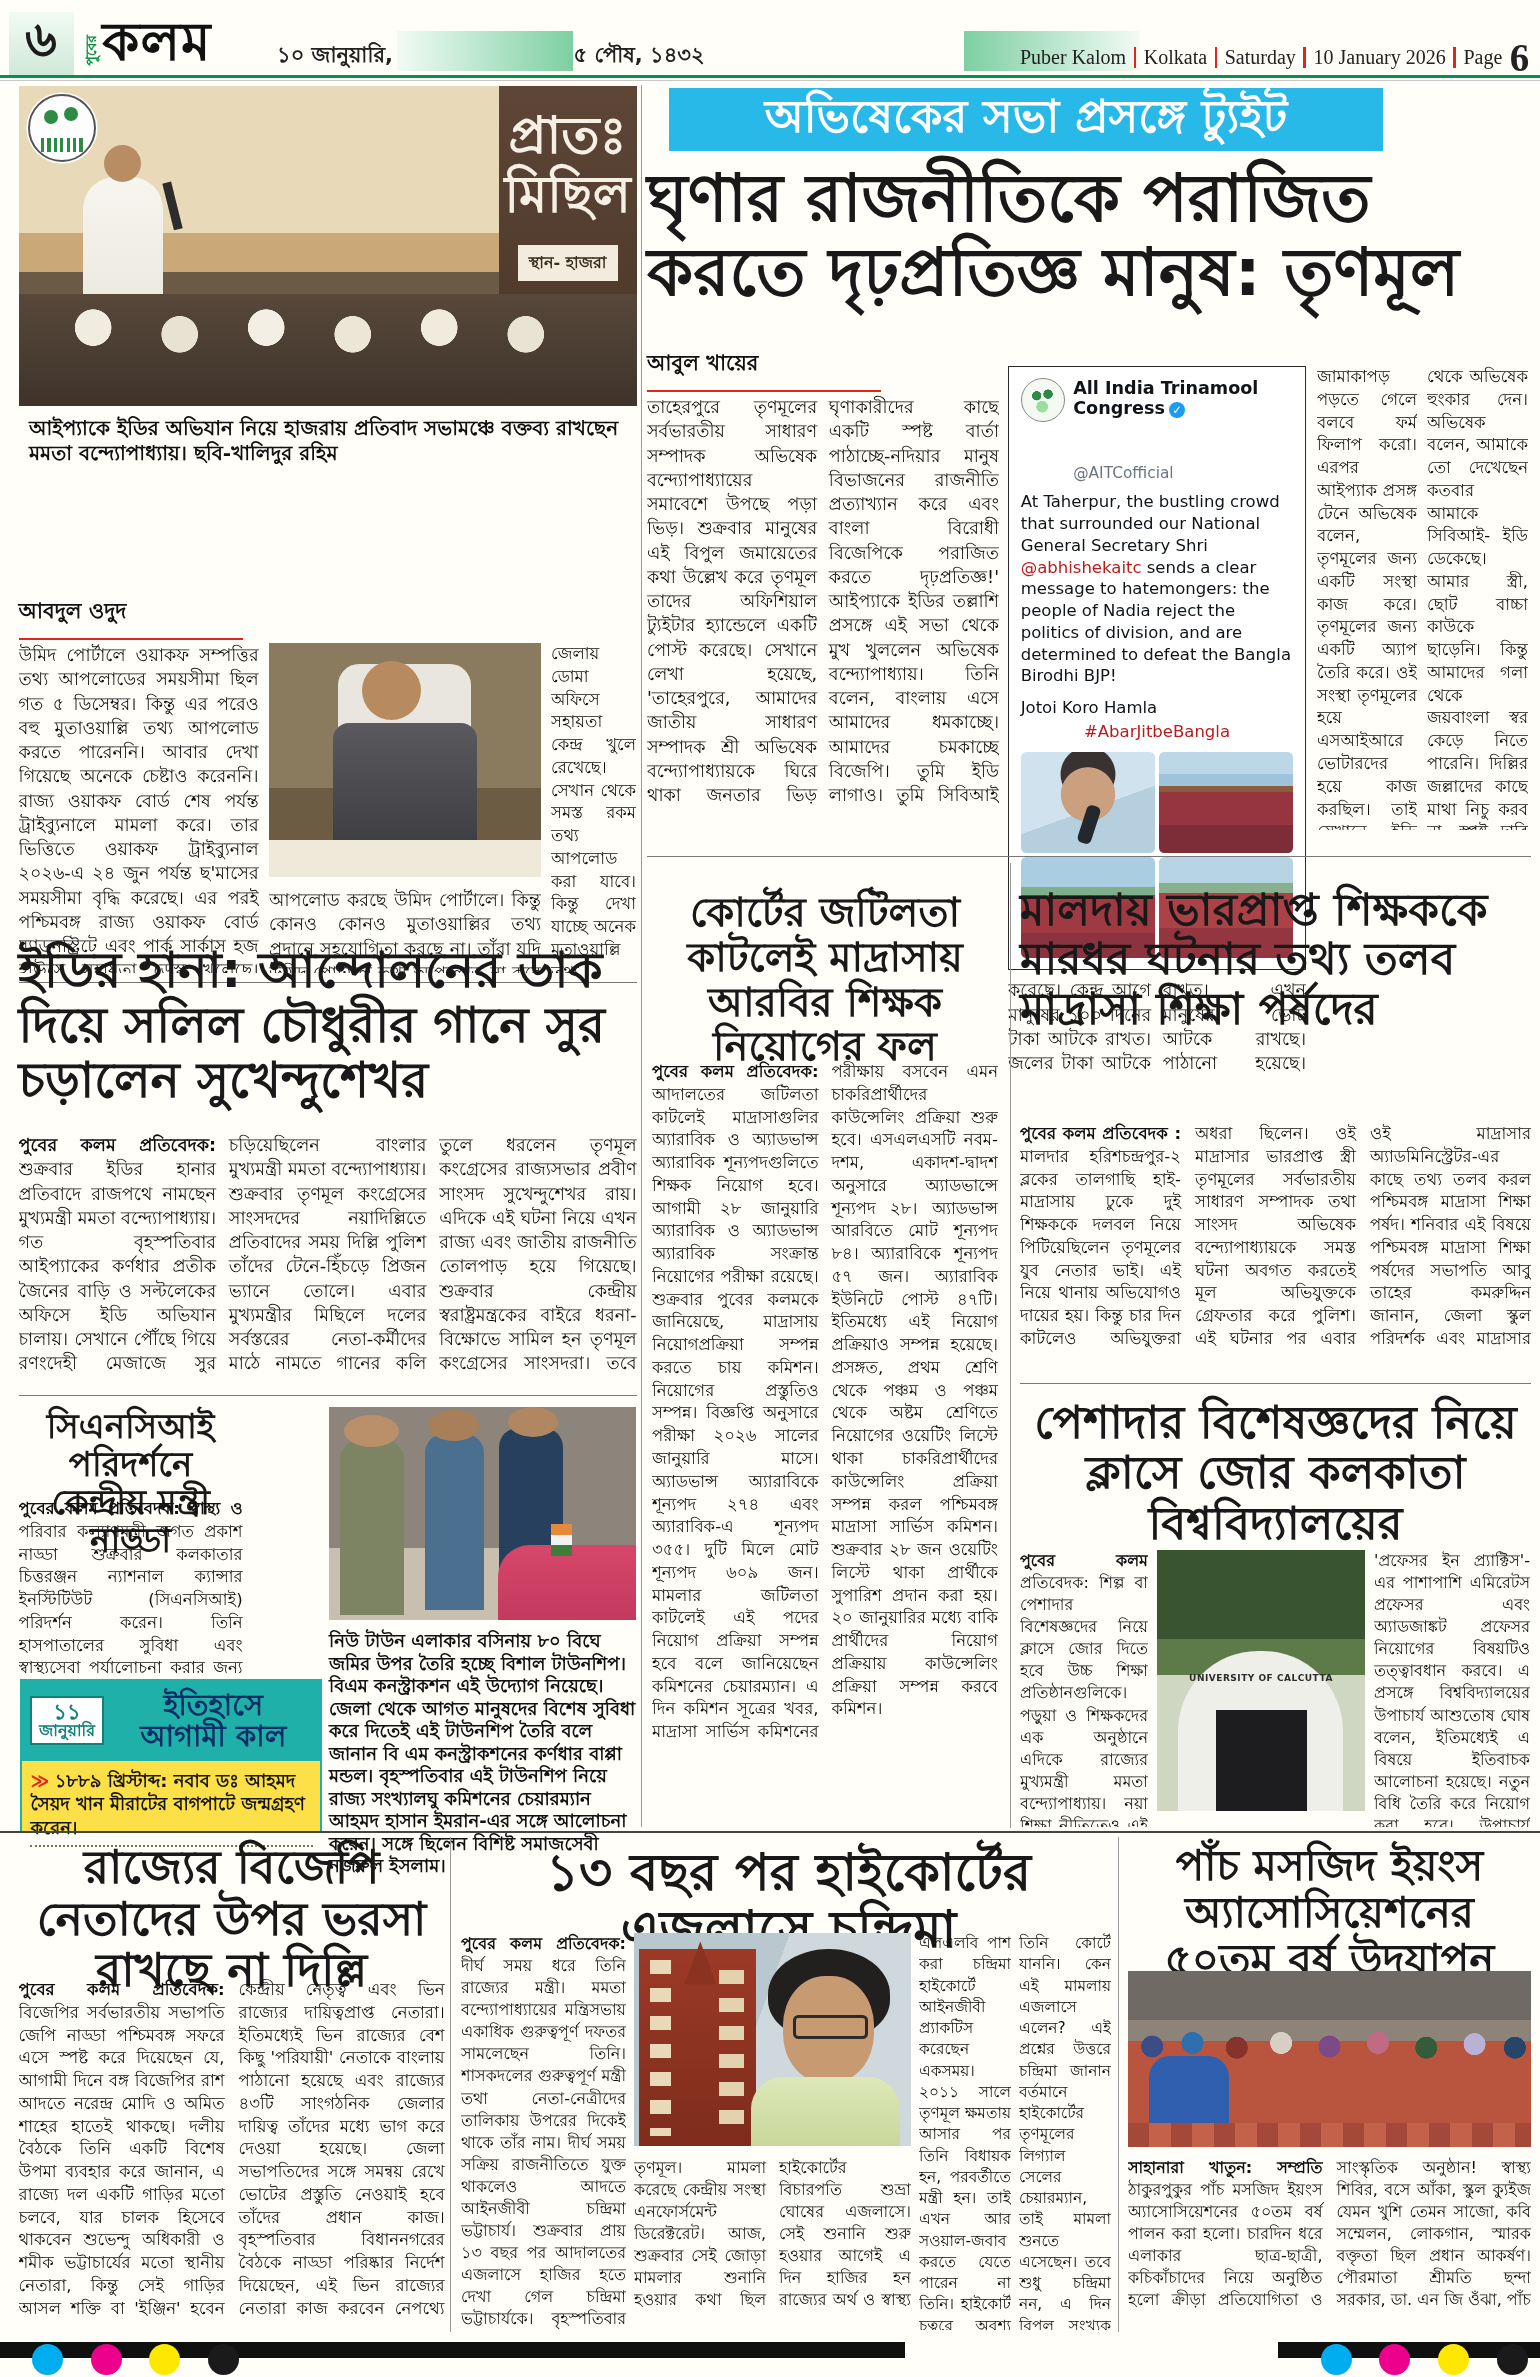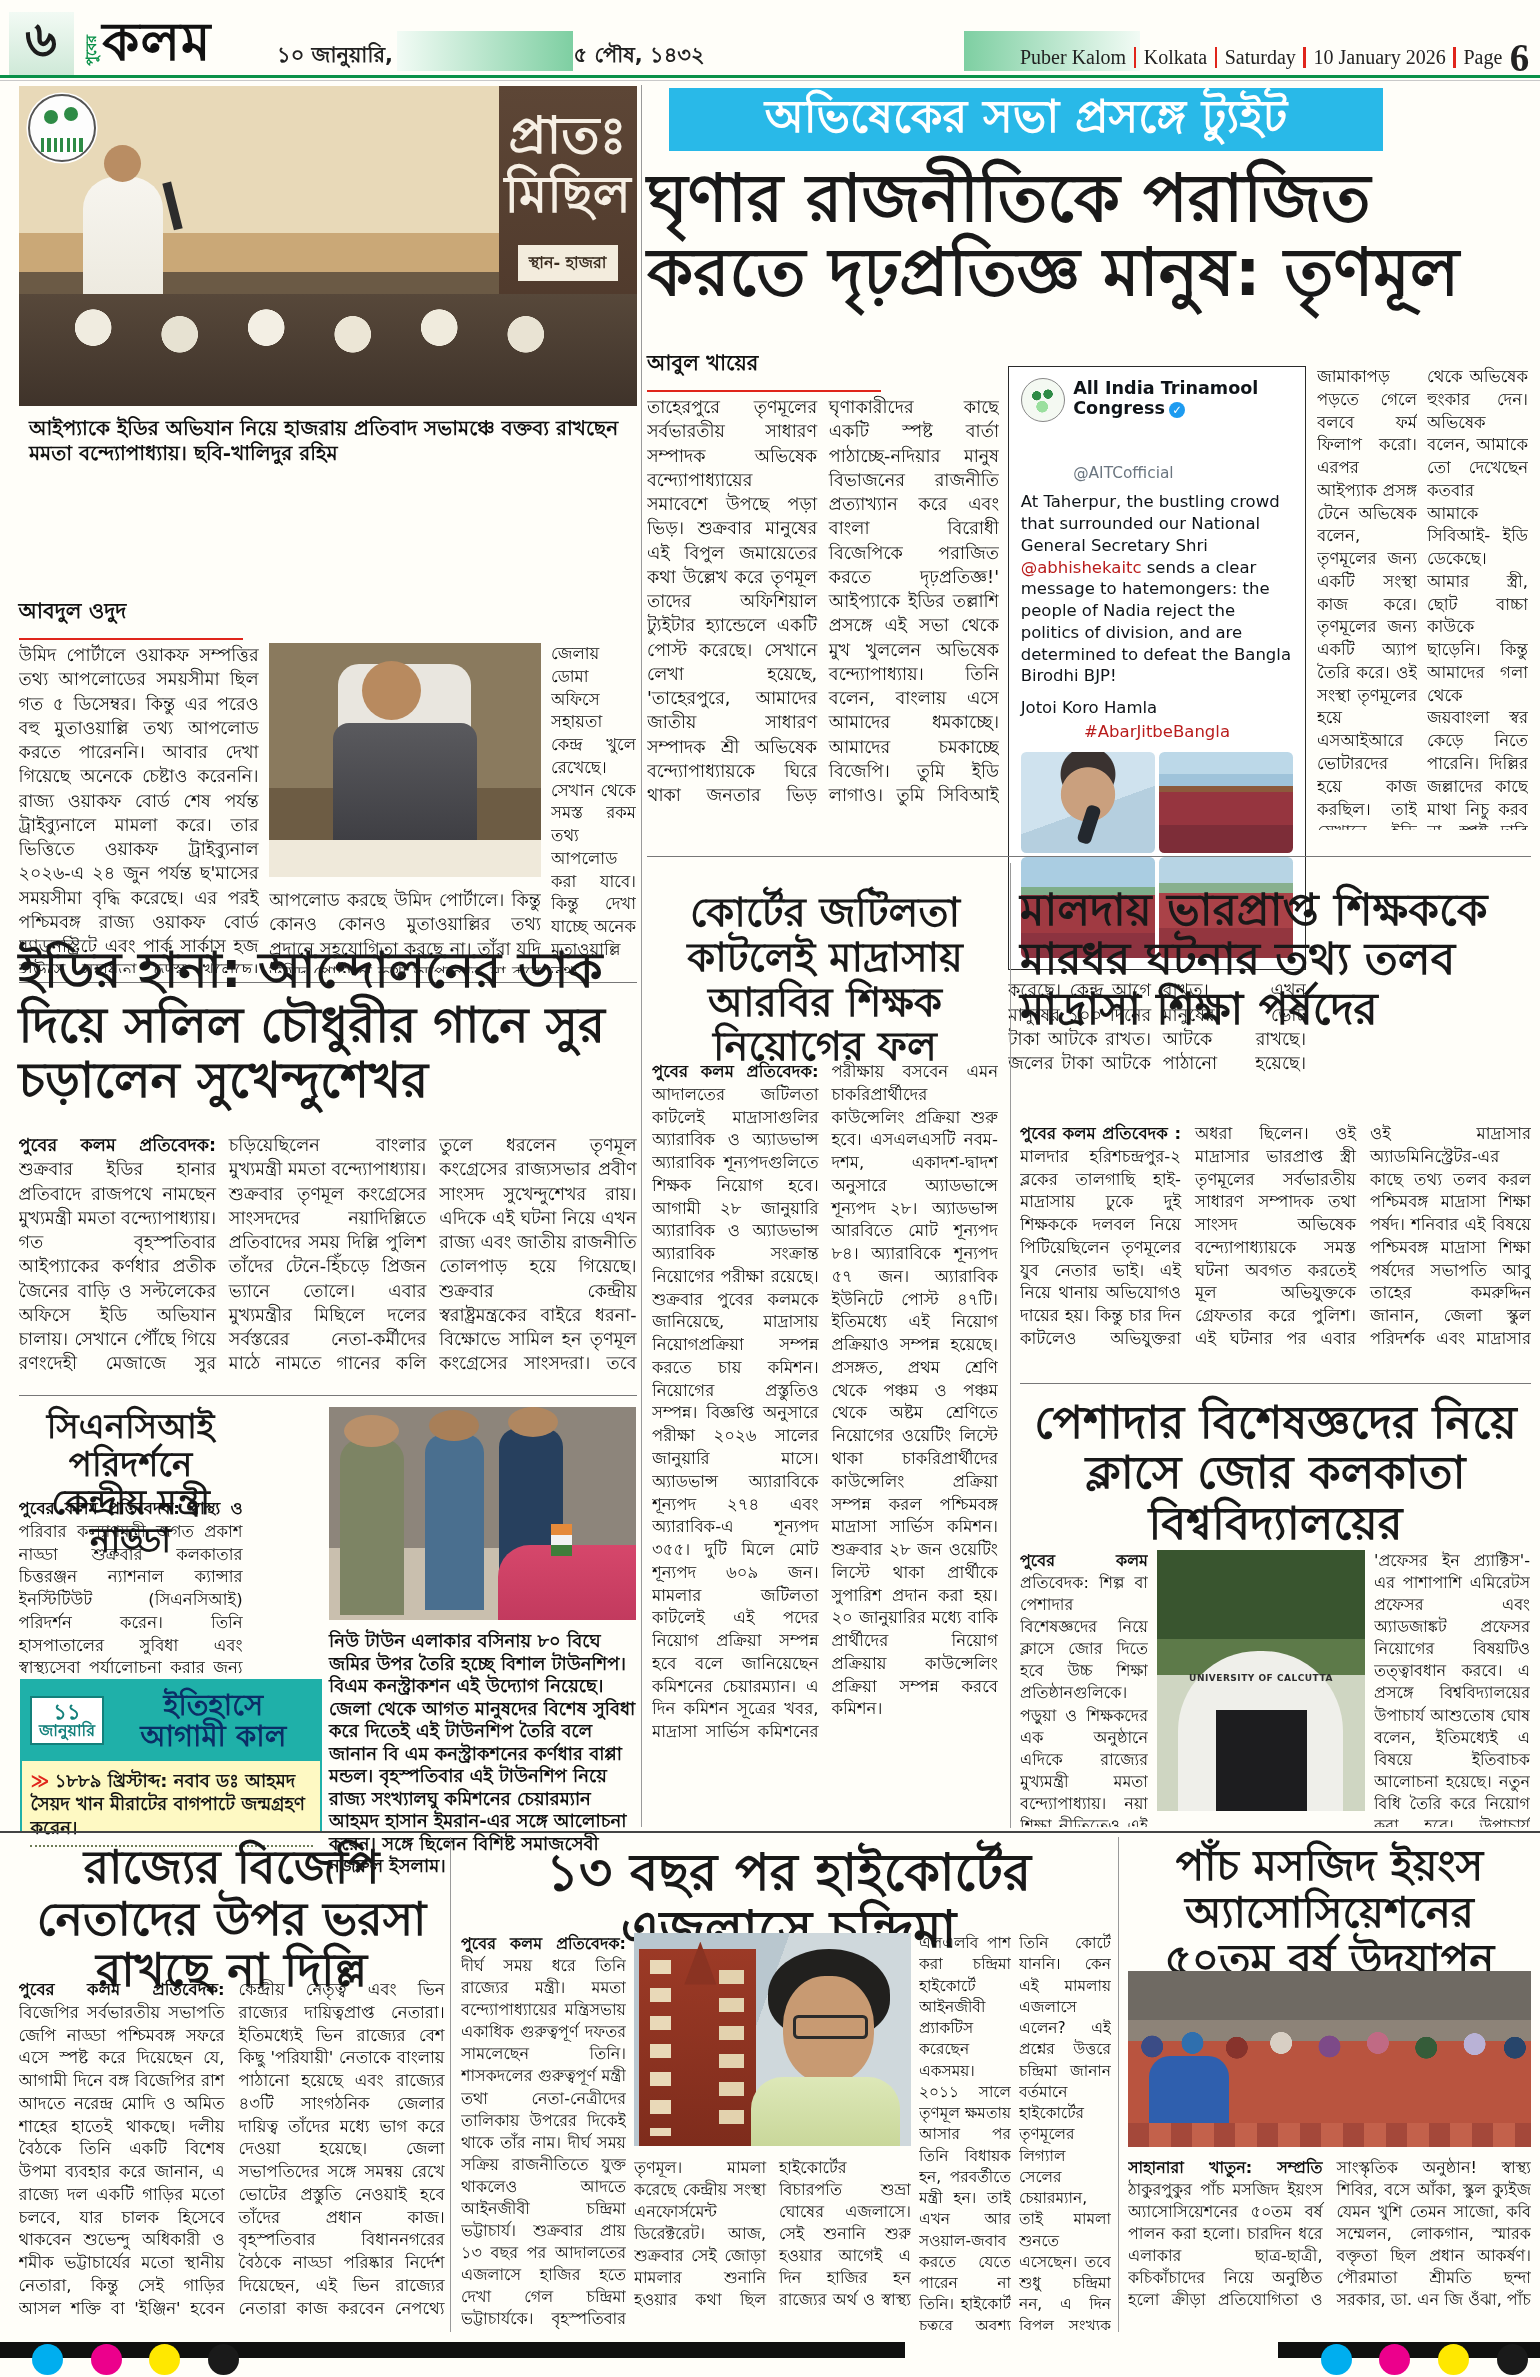--- a/index.html
+++ b/index.html
@@ -59,21 +59,21 @@
   .crowd1{background:linear-gradient(180deg,#bcd8e8 0 22%,#9fc3da 22% 34%,#8c5a3c 34% 40%,#96353f 40% 72%,#7d2d38 72% 100%);}
   .crowd2{background:linear-gradient(180deg,#aacde2 0 30%,#7fae8a 30% 38%,#a03a42 38% 75%,#8c3340 75%);}
   .crowd3{background:linear-gradient(180deg,#b7d4e4 0 26%,#88b08e 26% 36%,#aa4248 36% 70%,#93363f 70%);}
   .face-ph{background:radial-gradient(circle at 50% 42%,#caa07e 0 30%,transparent 31%),
            radial-gradient(circle at 50% 22%,#3a3230 0 26%,transparent 27%),
            linear-gradient(160deg,#cfe2ee 0 55%,#b5cfdf 55%);}
   .mic{position:relative;}
   .mic:after{content:"";position:absolute;left:46%;top:52%;width:14px;height:39px;background:#23282e;border-radius:5.3px;transform:rotate(18deg);}
 
   
-  .hist{border:2.7px solid #1fb0a9;background:#fef9c3;}
+  .hist{border:2.7px solid #1fb0a9;background:#fde047;}
   .hist-head{background:#1fb0a9;height:69px;display:flex;align-items:center;gap:9.6px;padding:5.3px 7.5px;}
   .hist-date{background:#fff;border:2.1px solid #13807b;color:#13807b;font-weight:900;text-align:center;
              padding:3.2px 7.5px;line-height:1.05;font-size:21px;}
   .hist-title{color:#0b2e66;font-weight:900;font-size:29px;line-height:1.05;text-align:center;flex:1;}
   .hist-item{font-size:18px;font-weight:bold;line-height:1.3;padding:8.5px 8.5px 5.3px 8.5px;}
   .arrow{color:#e0251b;font-weight:900;margin-right:5.3px;}
   .dots{border-bottom:2.1px dotted #6c7a55;margin:0 7.5px;}
 
   
   .pm-bar{position:absolute;height:16px;background:#101010;top:2342px;}

